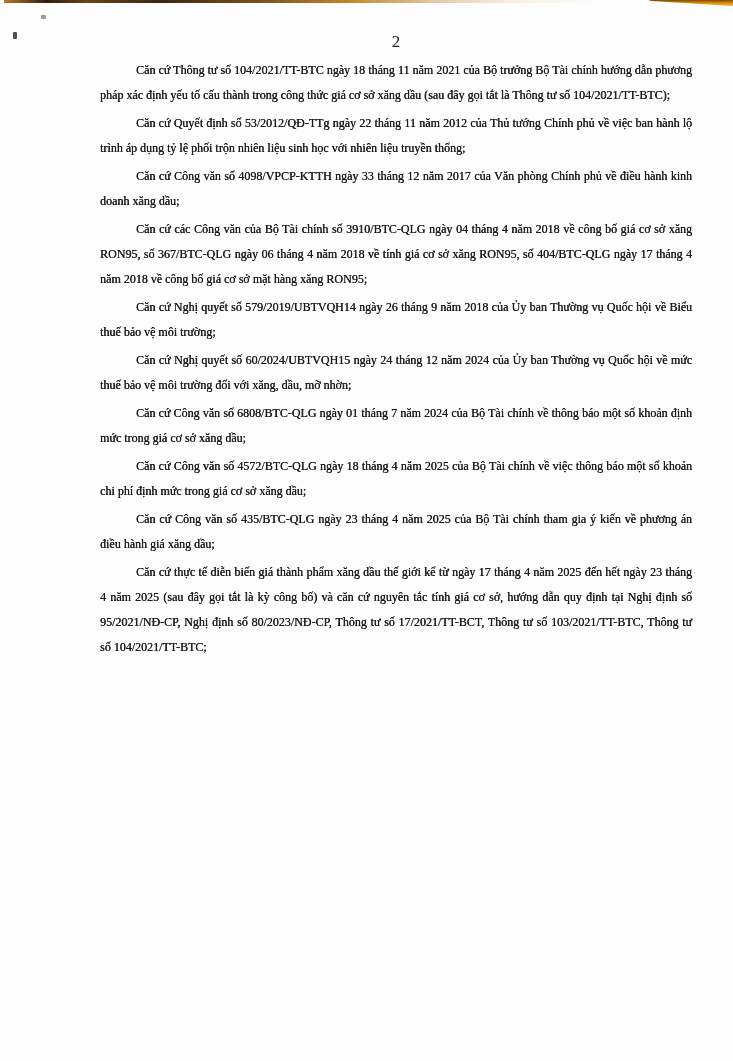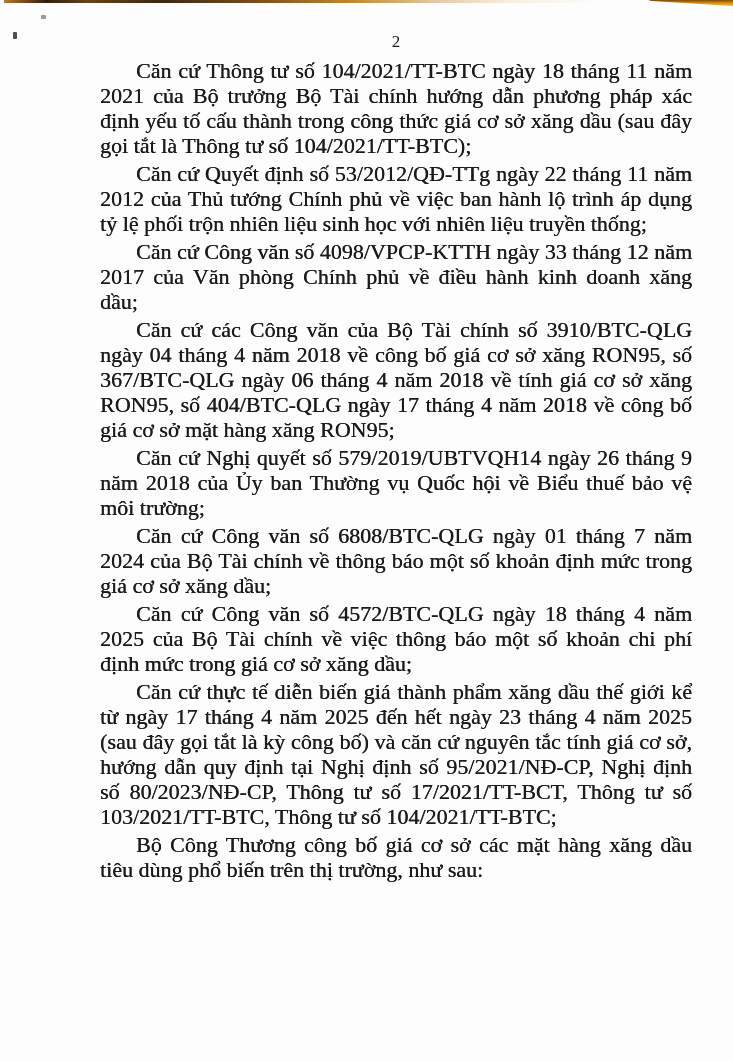--- a/index.html
+++ b/index.html
@@ -68,21 +68,21 @@
   }
   .content {
     position: absolute;
     top: 58px;
     left: 100px;
     width: 592px;
     color: #1b1b1b;
   }
   .content p {
     margin: 0 0 3px 0;
-    font-size: 22px;
+    font-size: 12px;
     line-height: 25px;
     text-align: justify;
     text-indent: 36px;
     text-shadow: 0.3px 0 0 currentColor; 
   }
 </style>
 </head>
 <body>
 
 <div class="page">
@@ -93,19 +93,20 @@
   <div class="speck speck-2"></div>
 
   <div class="page-number">2</div>
 
   <div class="content">
     <p>Căn cứ Thông tư số 104/2021/TT-BTC ngày 18 tháng 11 năm 2021 của Bộ trưởng Bộ Tài chính hướng dẫn phương pháp xác định yếu tố cấu thành trong công thức giá cơ sở xăng dầu (sau đây gọi tắt là Thông tư số 104/2021/TT-BTC);</p>
     <p>Căn cứ Quyết định số 53/2012/QĐ-TTg ngày 22 tháng 11 năm 2012 của Thủ tướng Chính phủ về việc ban hành lộ trình áp dụng tỷ lệ phối trộn nhiên liệu sinh học với nhiên liệu truyền thống;</p>
     <p>Căn cứ Công văn số 4098/VPCP-KTTH ngày 33 tháng 12 năm 2017 của Văn phòng Chính phủ về điều hành kinh doanh xăng dầu;</p>
     <p>Căn cứ các Công văn của Bộ Tài chính số 3910/BTC-QLG ngày 04 tháng 4 năm 2018 về công bố giá cơ sở xăng RON95, số 367/BTC-QLG ngày 06 tháng 4 năm 2018 về tính giá cơ sở xăng RON95, số 404/BTC-QLG ngày 17 tháng 4 năm 2018 về công bố giá cơ sở mặt hàng xăng RON95;</p>
     <p>Căn cứ Nghị quyết số 579/2019/UBTVQH14 ngày 26 tháng 9 năm 2018 của Ủy ban Thường vụ Quốc hội về Biểu thuế bảo vệ môi trường;</p>
+    <p>Căn cứ Nghị quyết số 60/2024/UBTVQH15 ngày 24 tháng 12 năm 2024 của Ủy ban Thường vụ Quốc hội về mức thuế bảo vệ môi trường đối với xăng, dầu, mỡ nhờn;</p>
     <p>Căn cứ Công văn số 6808/BTC-QLG ngày 01 tháng 7 năm 2024 của Bộ Tài chính về thông báo một số khoản định mức trong giá cơ sở xăng dầu;</p>
     <p>Căn cứ Công văn số 4572/BTC-QLG ngày 18 tháng 4 năm 2025 của Bộ Tài chính về việc thông báo một số khoản chi phí định mức trong giá cơ sở xăng dầu;</p>
+    <p>Căn cứ Công văn số 435/BTC-QLG ngày 23 tháng 4 năm 2025 của Bộ Tài chính tham gia ý kiến về phương án điều hành giá xăng dầu;</p>
     <p>Căn cứ thực tế diễn biến giá thành phẩm xăng dầu thế giới kể từ ngày 17 tháng 4 năm 2025 đến hết ngày 23 tháng 4 năm 2025 (sau đây gọi tắt là kỳ công bố) và căn cứ nguyên tắc tính giá cơ sở, hướng dẫn quy định tại Nghị định số 95/2021/NĐ-CP, Nghị định số 80/2023/NĐ-CP, Thông tư số 17/2021/TT-BCT, Thông tư số 103/2021/TT-BTC, Thông tư số 104/2021/TT-BTC;</p>
-    <p>Bộ Công Thương công bố giá cơ sở các mặt hàng xăng dầu tiêu dùng phổ biến trên thị trường, như sau:</p>
   </div>
 
 </div>
 
 </body></html>

